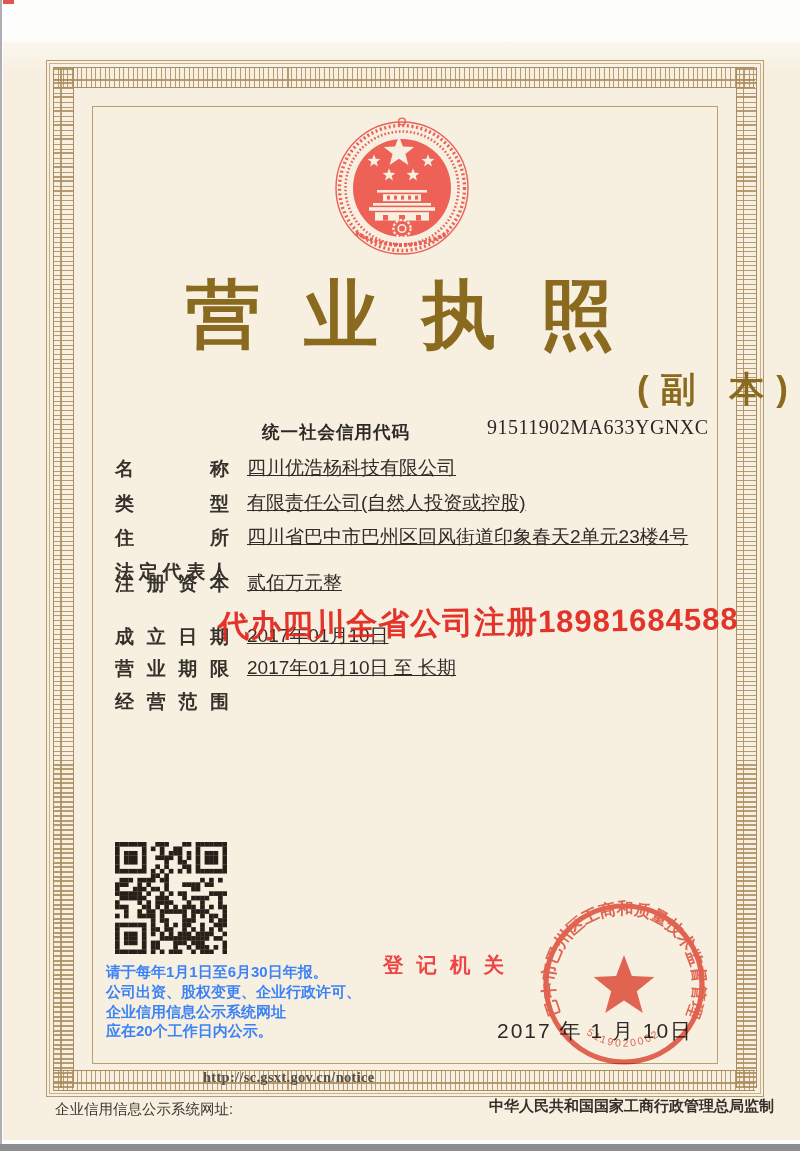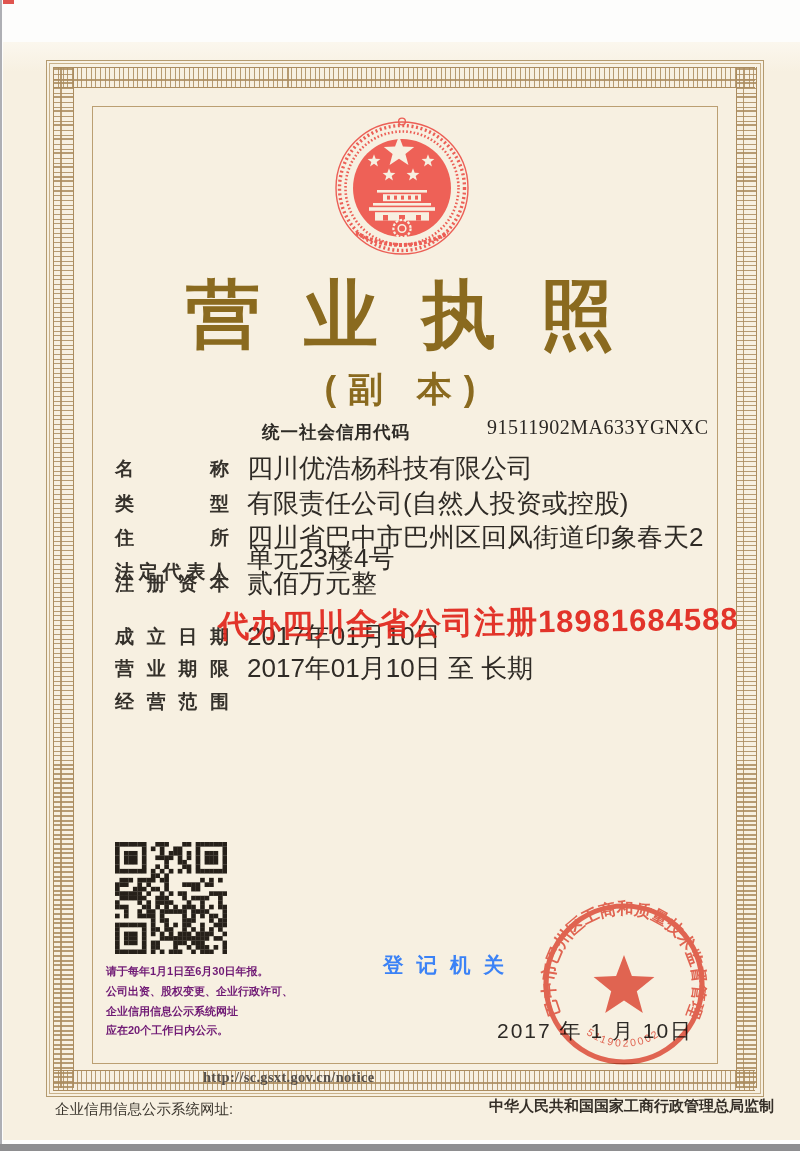--- a/index.html
+++ b/index.html
@@ -41,45 +41,45 @@
   .frame-inner{position:absolute;left:92px;top:106px;width:624px;height:956px;border:1px solid #bb9f72;}
 
   .emblem{position:absolute;left:333px;top:116px;width:138px;height:148px;}
 
   .doc-title{
     position:absolute;left:0;top:274px;width:800px;text-align:center;
     font-size:74px;font-weight:900;color:#8a6a1f;
     letter-spacing:44px;text-indent:44px;white-space:nowrap;line-height:1.1;
   }
   .doc-subtitle{
-    position:absolute;left:0;top:366px;width:800px;text-align:center;
+    position:absolute;left:0;top:366px;width:800px;text-align:right;
     font-size:35px;font-weight:700;color:#8a6a1f;letter-spacing:12px;text-indent:12px;
   }
   .credit-label{position:absolute;left:262px;top:420px;font-size:17.5px;font-weight:700;color:#2e2b26;letter-spacing:1px;}
   .credit-code{position:absolute;left:487px;top:416px;font-size:20px;font-family:"Liberation Serif",serif;color:#2b2825;letter-spacing:.5px;}
 
   .field-row{position:absolute;left:115px;width:600px;display:flex;align-items:flex-start;}
   .field-label{flex:none;width:114px;font-size:19px;font-weight:700;color:#35312b;
     text-align:justify;text-align-last:justify;line-height:21px;}
-  .field-value{flex:1;margin-left:18px;font-size:26px;color:#2f2b26;line-height:20.5px;}
+  .field-value{flex:1;margin-left:18px;font-size:19px;color:#2f2b26;line-height:20.5px;text-decoration:underline;}
   .row-0{top:458px;} .row-1{top:493px;} .row-2{top:527px;} .row-3{top:561px;}
   .row-4{top:573px;} .row-5{top:626px;} .row-6{top:658px;} .row-7{top:691px;}
   .row-7 .field-value{line-height:21.2px;}
 
   .watermark{
     position:absolute;left:218px;top:602px;z-index:6;
     font-size:31px;font-weight:600;color:#e1251b;letter-spacing:1px;white-space:nowrap;
     transform:rotate(-0.8deg);opacity:.92;
   }
 
   .qr{position:absolute;left:115px;top:842px;width:112px;height:112px;}
-  .notice{position:absolute;left:106px;top:962px;font-size:11px;font-weight:600;
-    color:#701a75;line-height:19.8px;white-space:nowrap;}
+  .notice{position:absolute;left:106px;top:962px;font-size:15px;font-weight:600;
+    color:#3b82f6;line-height:19.8px;white-space:nowrap;}
   .reg-label{position:absolute;left:383px;top:951px;font-size:20.5px;font-weight:700;
-    letter-spacing:13px;color:#3b82f6;white-space:nowrap;}
+    letter-spacing:13px;color:#ef4444;white-space:nowrap;}
   .reg-date{position:absolute;left:497px;top:1017px;z-index:5;font-size:21px;font-weight:500;
     color:#2c2925;letter-spacing:2px;white-space:nowrap;}
   .seal{position:absolute;left:528px;top:888px;width:192px;height:192px;z-index:7;
     mix-blend-mode:multiply;opacity:.85;}
 
   .footer-url{position:absolute;left:203px;top:1069px;z-index:8;font-size:14.5px;font-weight:600;
     font-family:"Liberation Serif",serif;color:#56504a;letter-spacing:.3px;}
   .footer-left{position:absolute;left:55px;top:1100px;font-size:14.5px;font-weight:400;color:#3a352d;}
   .footer-right{position:absolute;left:489px;top:1097px;font-size:15px;font-weight:600;color:#352f28;}
 </style>

